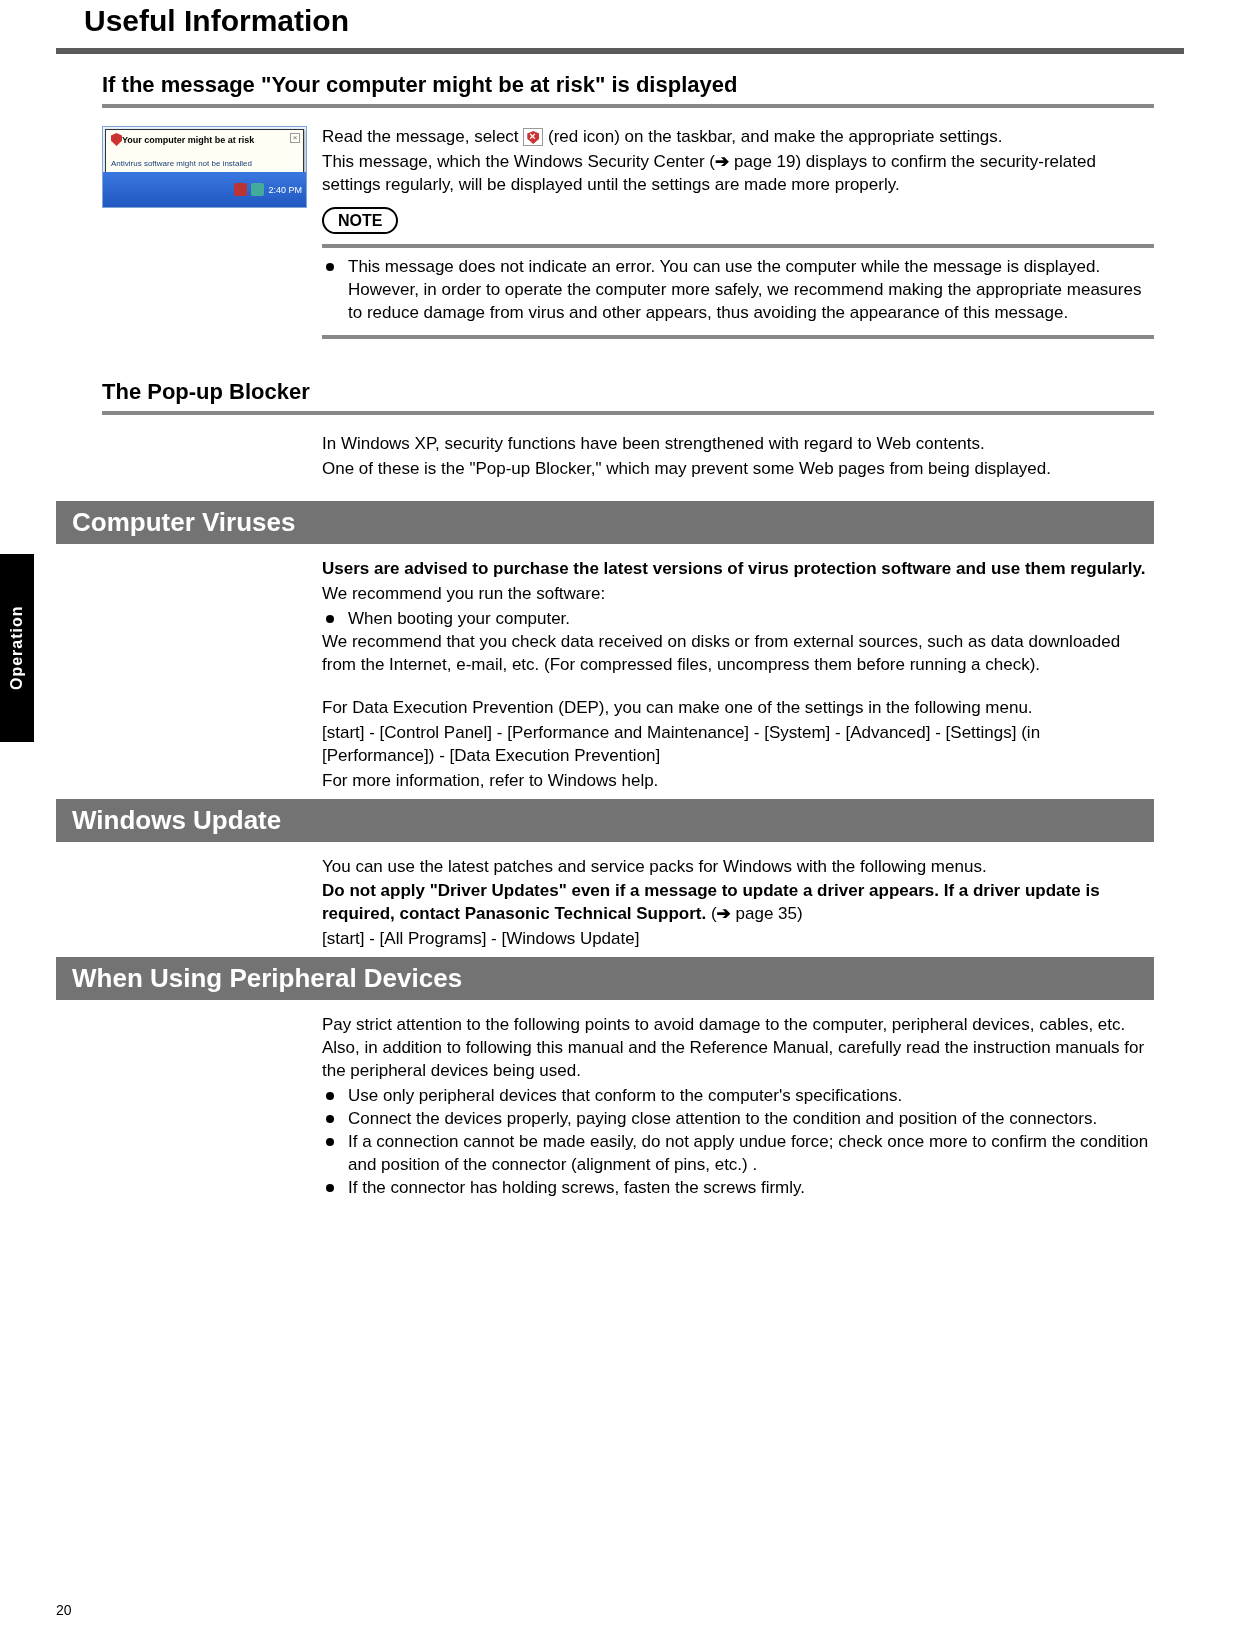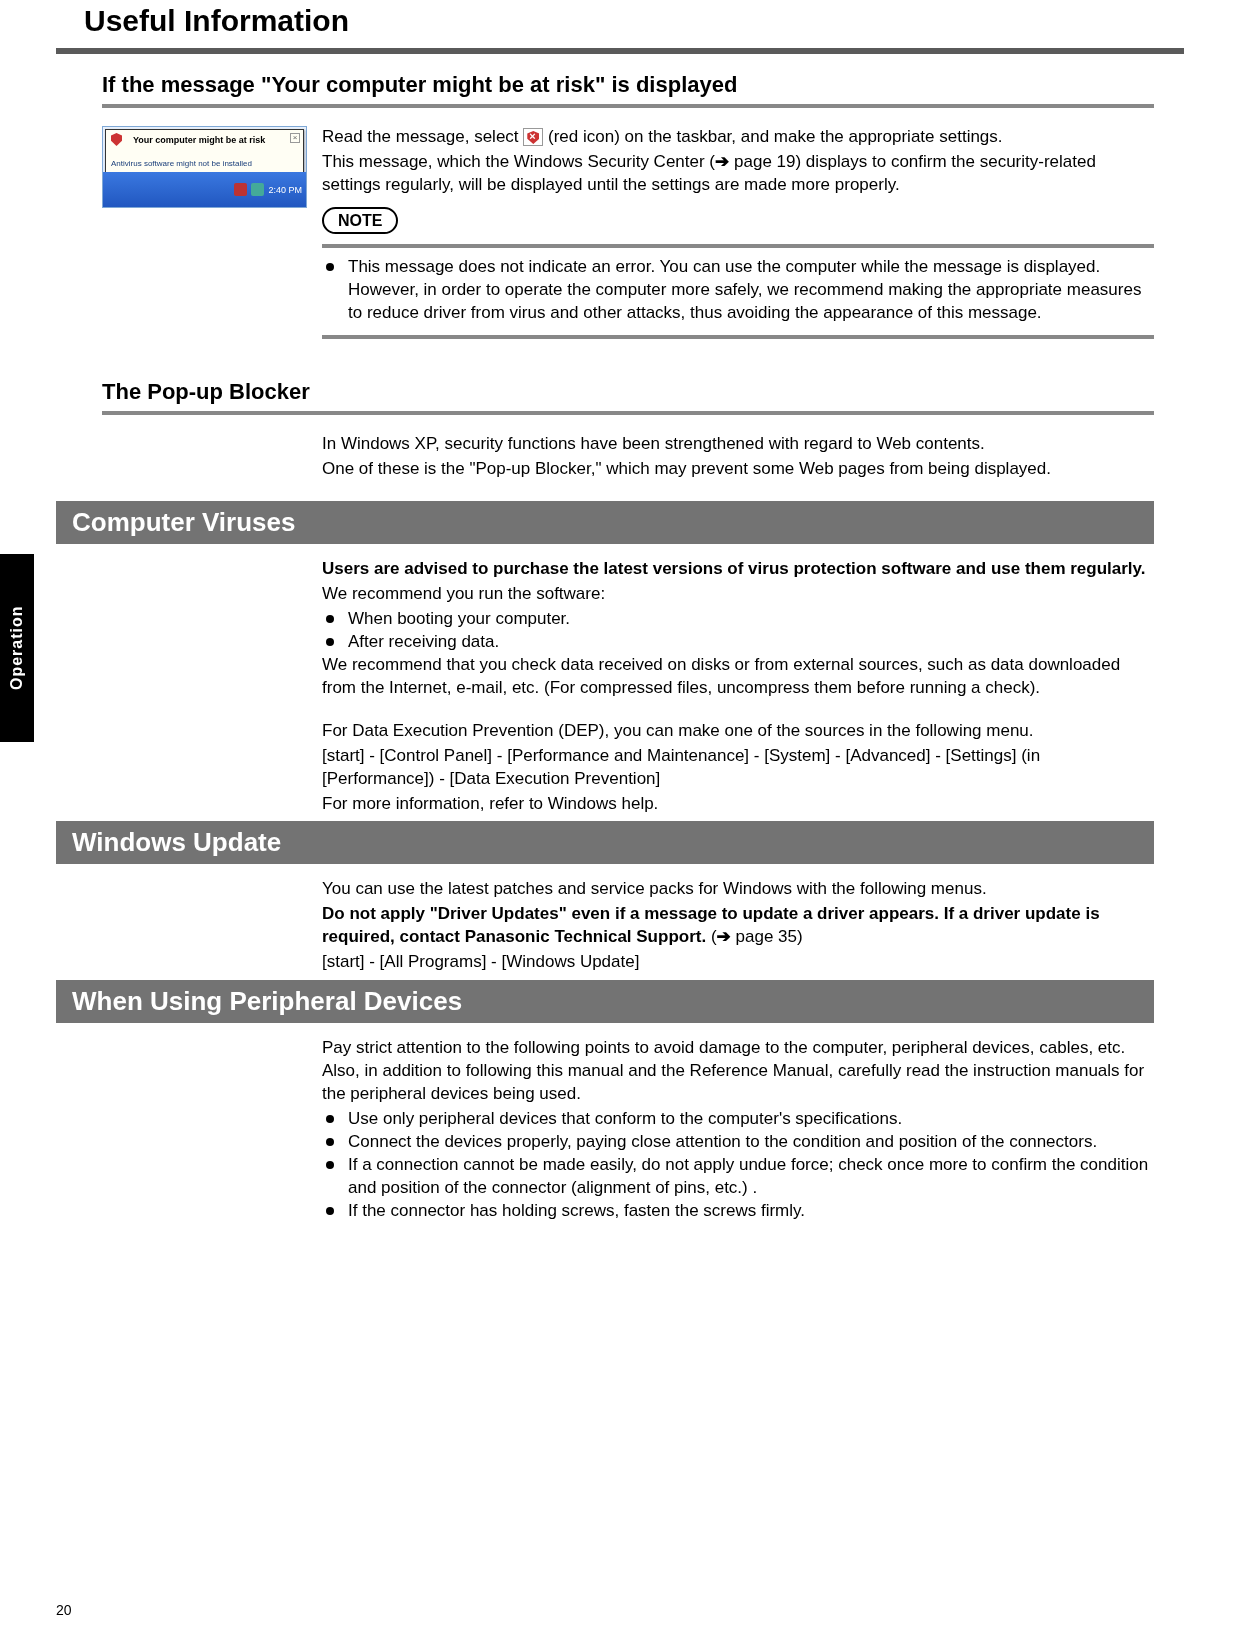--- a/index.html
+++ b/index.html
@@ -133,21 +133,21 @@
   .balloon-x {
     position: absolute;
     right: 3px; top: 3px;
     width: 10px; height: 10px;
     border: 1px solid #999;
     font-size: 8px;
     line-height: 8px;
     text-align: center;
     color: #666;
   }
-  .balloon-title-row { display: flex; align-items: center; gap: 11px; }
+  .balloon-title-row { display: flex; align-items: center; gap: 0; }
   .tiny-shield {
     width: 11px; height: 13px;
     background: #c33;
     clip-path: polygon(50% 0, 100% 20%, 100% 60%, 50% 100%, 0 60%, 0 20%);
     flex: 0 0 11px;
   }
   .balloon-title { font-size: 9px; font-weight: bold; }
   .balloon-line { font-size: 8px; color: #1a3e7a; margin-top: 13px; }
   .taskbar {
     position: absolute;
@@ -229,21 +229,21 @@
   <div class="right-col">
     <p>
       <span>Read the message, select </span><span class="inline-shield"></span><span> (red icon) on the taskbar, and make the appropriate settings.</span>
     </p>
     <p>
       <span>This message, which the Windows Security Center (</span><span class="arrow">➔</span><span> page 19) displays to confirm the security-related settings regularly, will be displayed until the settings are made more properly.</span>
     </p>
     <div class="note-pill">NOTE</div>
     <div class="note-divider"></div>
     <ul class="bullets">
-      <li>This message does not indicate an error. You can use the computer while the message is displayed. However, in order to operate the computer more safely, we recommend making the appropriate measures to reduce driver from virus and other attacks, thus avoiding the appearance of this message.</li>
+      <li>This message does not indicate an error. You can use the computer while the message is displayed. However, in order to operate the computer more safely, we recommend making the appropriate measures to reduce damage from virus and other appears, thus avoiding the appearance of this message.</li>
     </ul>
     <div class="note-divider" style="margin-top:10px;"></div>
   </div>
 </div>
 
 <div class="spacer"></div>
 
 <h2 class="subsection-heading">The Pop-up Blocker</h2>
 <div class="subsection-underline"></div>
 <div class="content-row">
@@ -257,25 +257,24 @@
 <div class="spacer"></div>
 
 <div class="section-banner">Computer Viruses</div>
 <div class="content-row">
   <div class="left-col"></div>
   <div class="right-col">
     <p class="bold">Users are advised to purchase the latest versions of virus protection software and use them regularly.</p>
     <p>We recommend you run the software:</p>
     <ul class="bullets">
       <li>When booting your computer.</li>
-      <li>After receiving data.</li>
     </ul>
     <p>We recommend that you check data received on disks or from external sources, such as data downloaded from the Internet, e-mail, etc.  (For compressed files, uncompress them before running a check).</p>
     <div style="height:18px;"></div>
-    <p>For Data Execution Prevention (DEP), you can make one of the sources in the following menu.</p>
+    <p>For Data Execution Prevention (DEP), you can make one of the settings in the following menu.</p>
     <p>[start] - [Control Panel] - [Performance and Maintenance] - [System] - [Advanced] - [Settings] (in [Performance]) - [Data Execution Prevention]</p>
     <p>For more information, refer to Windows help.</p>
   </div>
 </div>
 
 <div class="section-banner">Windows Update</div>
 <div class="content-row">
   <div class="left-col"></div>
   <div class="right-col">
     <p>You can use the latest patches and service packs for Windows with the following menus.</p>

